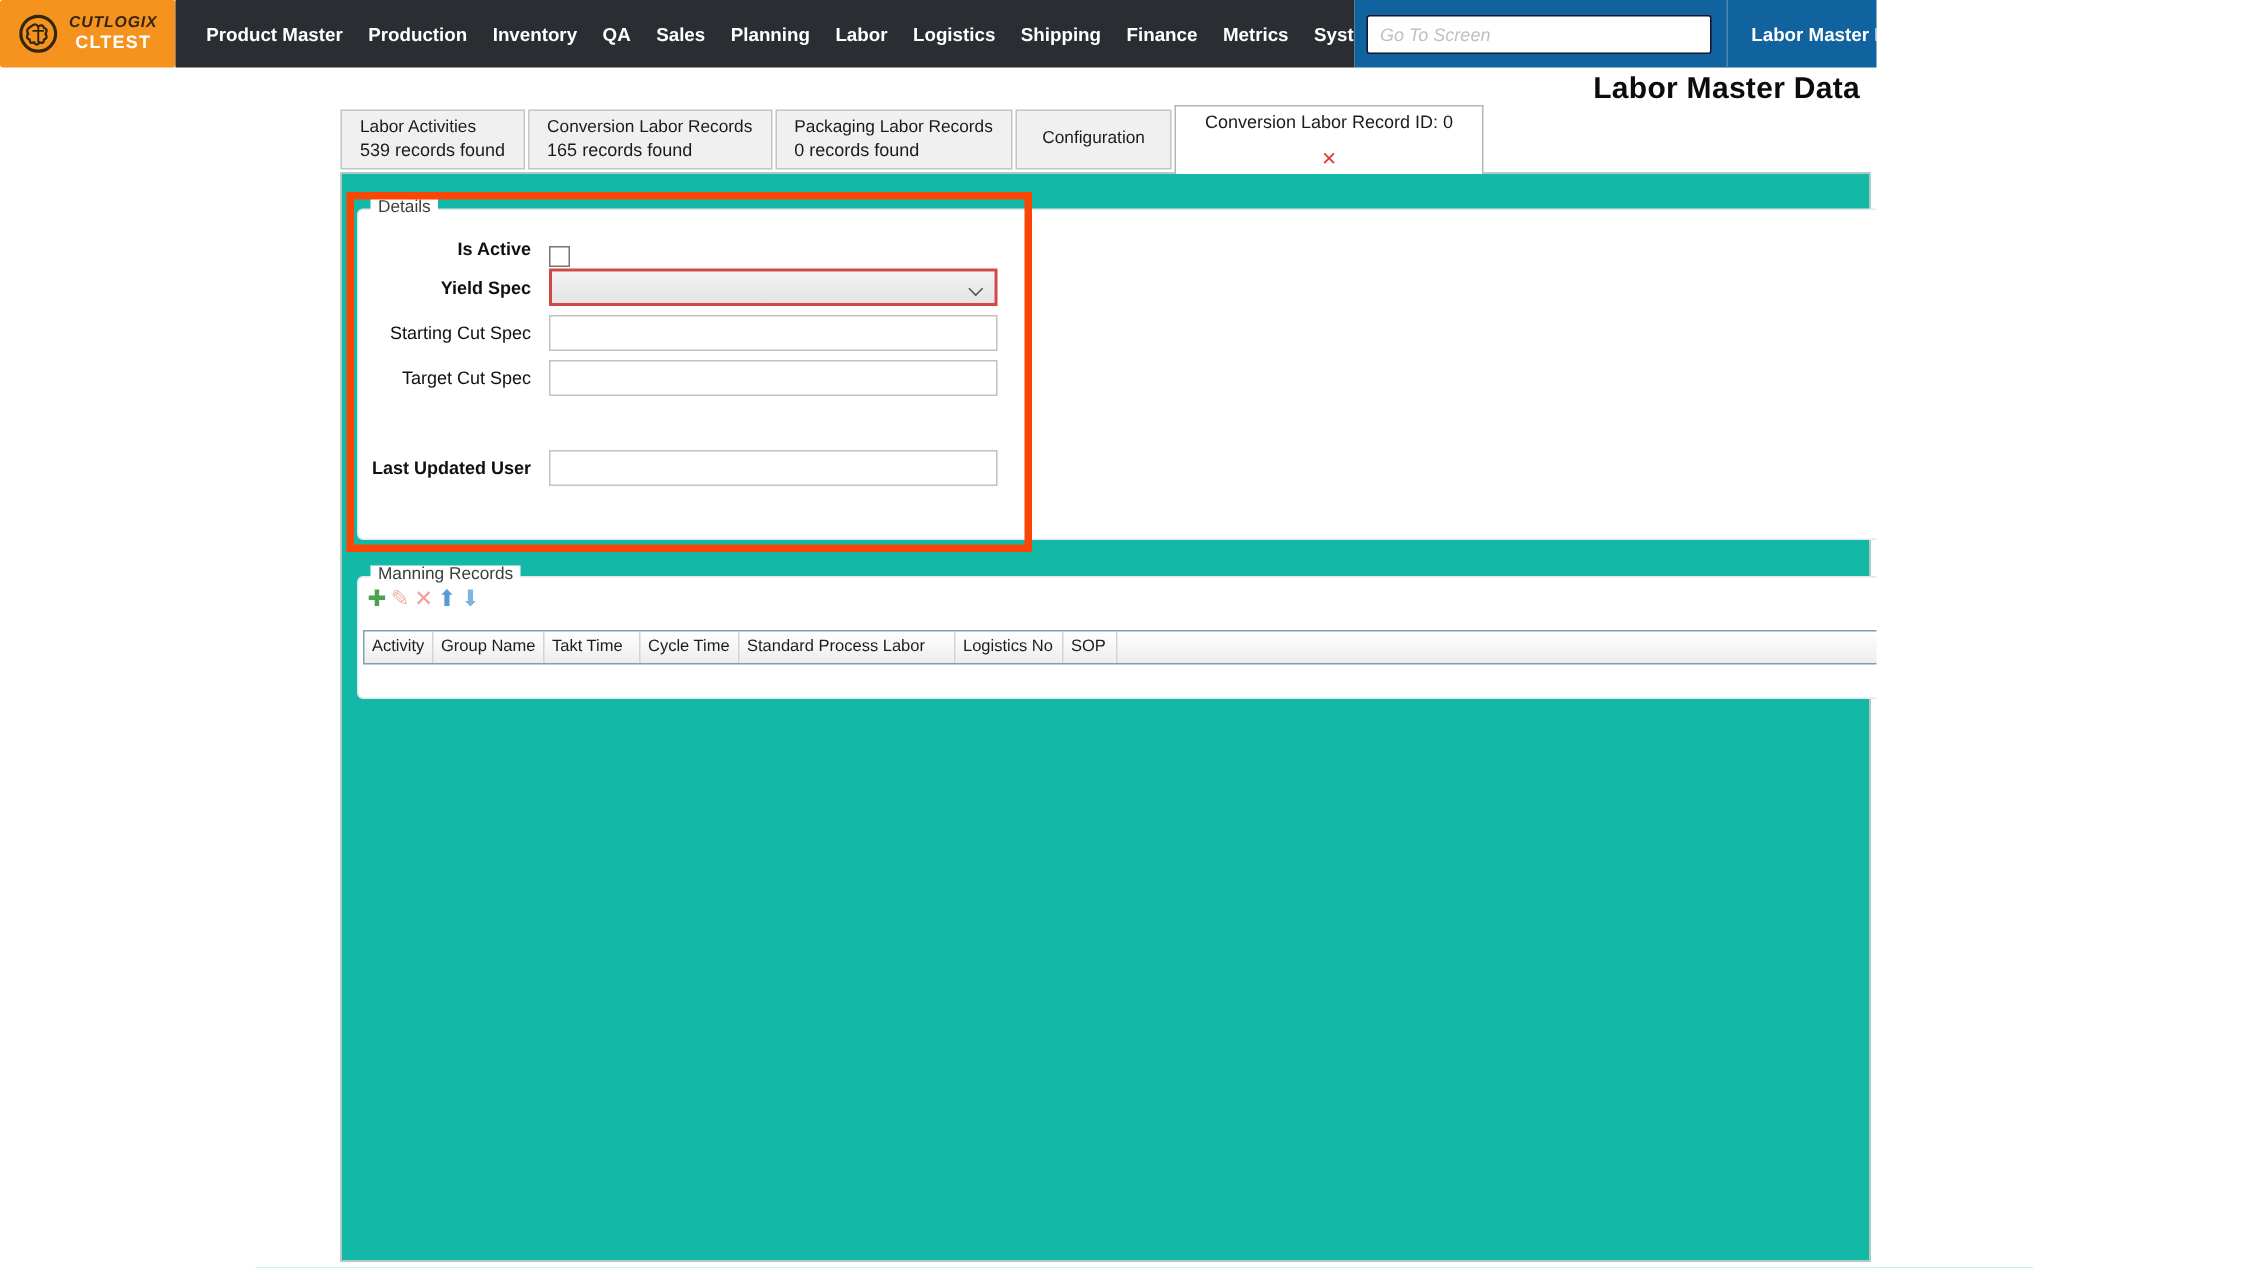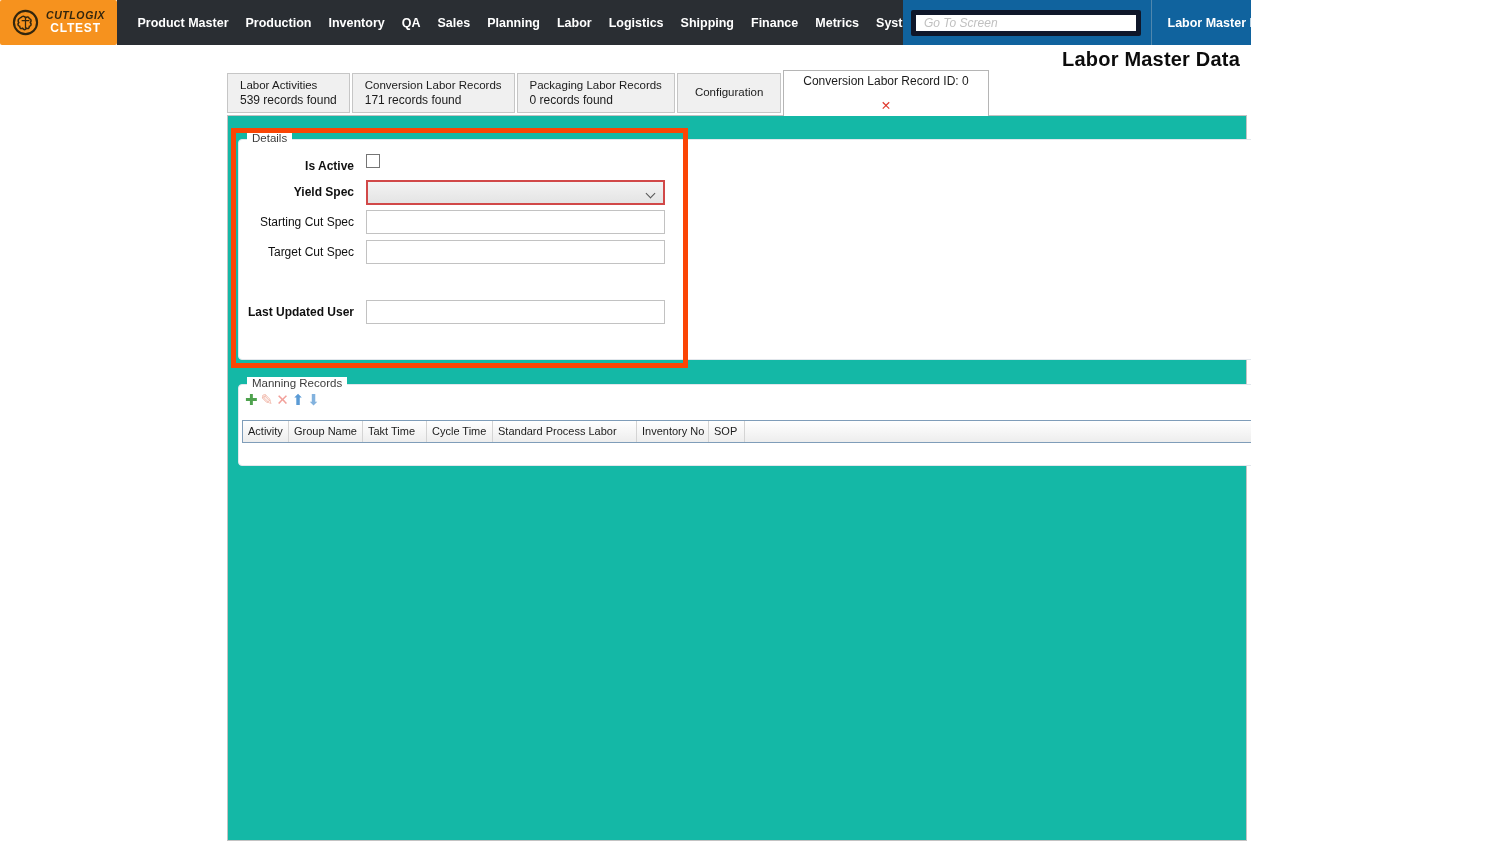--- a/index.html
+++ b/index.html
@@ -8,21 +8,21 @@
   
   #topbar{position:absolute;left:0;top:0;width:1509px;height:45px;display:flex;}
   #logo{width:117px;height:45px;background:#f6921e;display:flex;align-items:center;justify-content:center;gap:7px;box-sizing:border-box;border-radius:2px;}
   #logo .brain{width:27px;height:27px;flex:none;}
   #logo .ltxt{display:flex;flex-direction:column;align-items:center;line-height:1.1;}
   #logo .lt1{font-size:10.5px;font-weight:800;font-style:italic;color:#33260e;letter-spacing:.6px;}
   #logo .lt2{font-size:12px;font-weight:600;color:#fff;letter-spacing:.8px;}
   #menu{width:786px;height:45px;background:#2a2e33;display:flex;align-items:center;padding-left:12px;box-sizing:border-box;}
   .nav-item{color:#fff;font-size:12.5px;font-weight:700;padding:0 8.5px;white-space:nowrap;cursor:pointer;}
   #bluebar{flex:1;height:45px;background:#10639e;display:flex;align-items:center;}
-  #goto{width:230px;height:26px;margin-left:8px;border:5px solid #0f172a;border-radius:2px;background:#fff;font-size:12px;padding:0 8px;box-sizing:border-box;outline:none;font-family:inherit;}
+  #goto{width:230px;height:26px;margin-left:8px;border:1px solid #0f172a;border-radius:2px;background:#fff;font-size:12px;padding:0 8px;box-sizing:border-box;outline:none;font-family:inherit;}
   #goto::placeholder{font-style:italic;color:#c0c0c0;}
   .vsep{width:1px;height:45px;background:#4f87ae;flex:none;}
   #screen-sel{width:144px;height:45px;display:flex;align-items:center;justify-content:center;gap:12px;color:#fff;cursor:pointer;margin-left:9px;}
   #screen-sel .lbl{font-size:12.5px;font-weight:600;}
   #screen-sel .car{font-size:10px;}
   #navarrows{width:142px;display:flex;align-items:center;justify-content:space-evenly;color:#fff;}
   #navarrows .a{font-size:18px;cursor:pointer;line-height:45px;}
   #navarrows .fwd{color:#5d87a5;}
   #navarrows .cls{font-size:15px;}
   #fav{flex:1;display:flex;align-items:center;justify-content:center;color:#fff;font-size:20px;cursor:pointer;}
@@ -51,21 +51,21 @@
   .tab.active .t1{font-size:12px;}
   .tab-close{color:#e03c31;font-size:12.5px;font-weight:700;cursor:pointer;}
 
   #panel{position:absolute;left:0;top:45px;right:0;bottom:0;background:#14b8a6;border:1px solid #c3c3c3;box-sizing:border-box;}
 
   .groupbox{position:absolute;border:1px solid #e2e7ec;border-radius:4px;background:#fff;}
   .groupbox .legend{position:absolute;top:-8px;left:8px;background:#fff;padding:0 5px;font-size:11.5px;color:#3d3d3d;}
   #details-box{left:10px;top:23px;width:1256px;height:219px;}
   #manning-box{left:10px;top:268px;width:1256px;height:80px;}
 
-  .form-row{position:absolute;left:0;height:24px;display:flex;align-items:flex-start;}
+  .form-row{position:absolute;left:0;height:24px;display:flex;align-items:flex-end;}
   .f-label{width:115px;text-align:right;padding-right:6px;font-size:12px;color:#101010;line-height:24px;flex:none;}
   .f-label.b{font-weight:700;}
   .checkbox{width:14px;height:14px;border:1px solid #757575;background:#fff;box-sizing:border-box;margin-left:6px;cursor:pointer;}
   .combo{margin-left:6px;width:299px;height:25px;box-sizing:border-box;border:2px solid #d14848;background:linear-gradient(#f3f3f3,#e4e4e4);position:relative;cursor:pointer;}
   .combo .chev{position:absolute;right:9px;top:8px;width:6px;height:6px;border-right:1.5px solid #555;border-bottom:1.5px solid #555;transform:rotate(45deg);}
   .tbox{margin-left:6px;width:299px;height:24px;box-sizing:border-box;border:1px solid #c2c2c2;font-size:12px;padding:0 6px;font-family:inherit;color:#222;outline:none;}
   .tbox.error{border:2px solid #cc4a52;background:#f4c3cb;}
   .tbox.disabled{color:#9e9e9e;border-color:#cfcfcf;}
 
   #annotation{position:absolute;left:3px;top:12px;width:457px;height:240px;box-sizing:border-box;border:5px solid #fb4505;z-index:10;pointer-events:none;}
@@ -132,21 +132,21 @@
 
 
   <div id="content">
     <div id="tabstrip">
         <div class="tab">
           <div class="t1">Labor Activities</div>
           <div class="t2">539 records found</div>
         </div>
         <div class="tab">
           <div class="t1">Conversion Labor Records</div>
-          <div class="t2">171 records found</div>
+          <div class="t2">165 records found</div>
         </div>
         <div class="tab">
           <div class="t1">Packaging Labor Records</div>
           <div class="t2">0 records found</div>
         </div>
         <div class="tab single">
           <div class="t1">Configuration</div>
         </div>
         <div class="tab active">
           <div class="t1">Conversion Labor Record ID: 0</div>
@@ -193,21 +193,21 @@
             <span class="dis" style="color: rgb(242, 160, 154);">✕</span>
             <span style="color: rgb(91, 155, 213);">⬆</span>
             <span style="color: rgb(130, 178, 222);">⬇</span>
           </div>
         <div id="manning-table">
             <div class="mcell" style="width: 46px;">Activity</div>
             <div class="mcell" style="width: 74px;">Group Name</div>
             <div class="mcell" style="width: 64px;">Takt Time</div>
             <div class="mcell" style="width: 66px;">Cycle Time</div>
             <div class="mcell" style="width: 144px;">Standard Process Labor</div>
-            <div class="mcell" style="width: 72px;">Inventory No</div>
+            <div class="mcell" style="width: 72px;">Logistics No</div>
             <div class="mcell" style="width: 36px;">SOP</div>
             <div class="mfill"></div>
           </div>
       </div>
 
     </div>
   </div>
 </div>
 
 </body></html>

